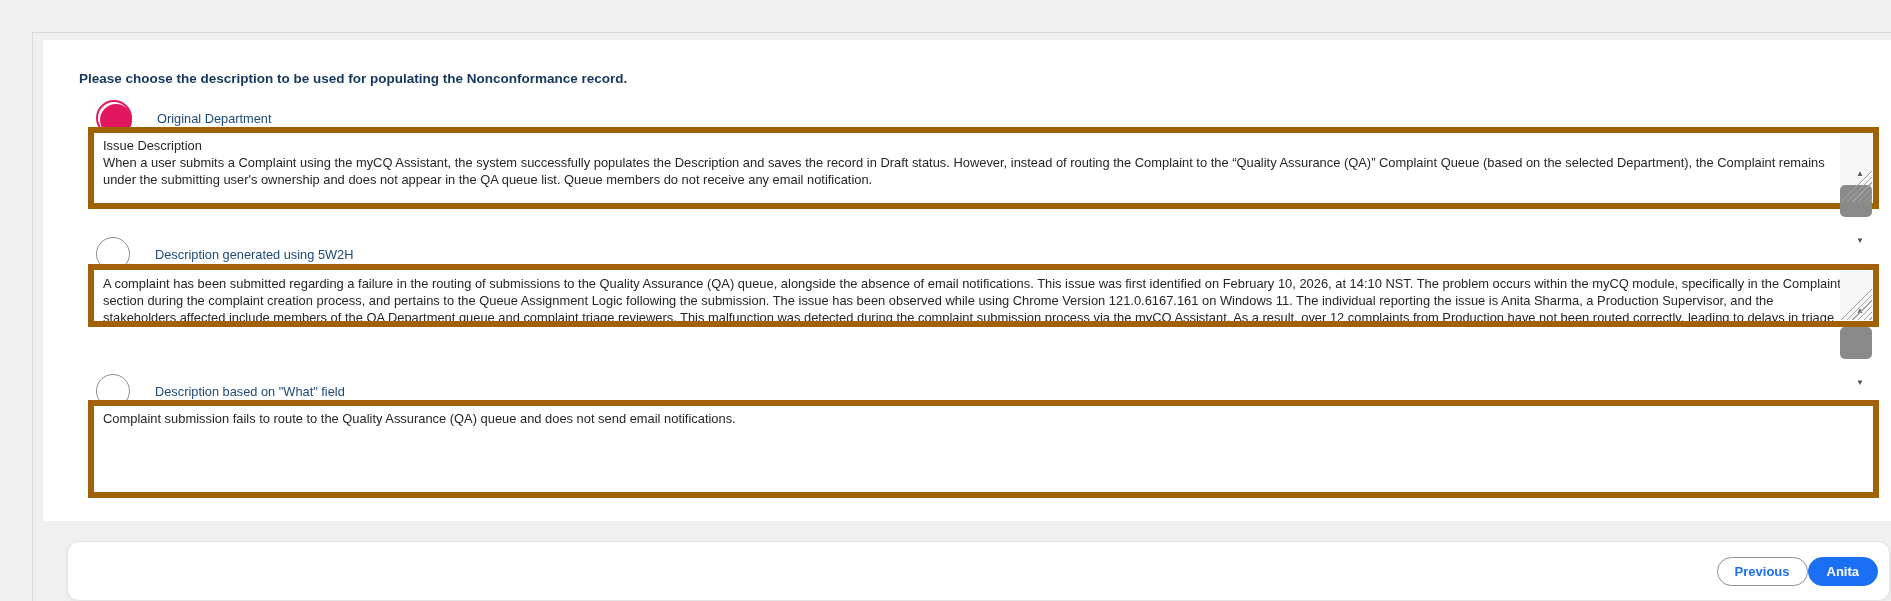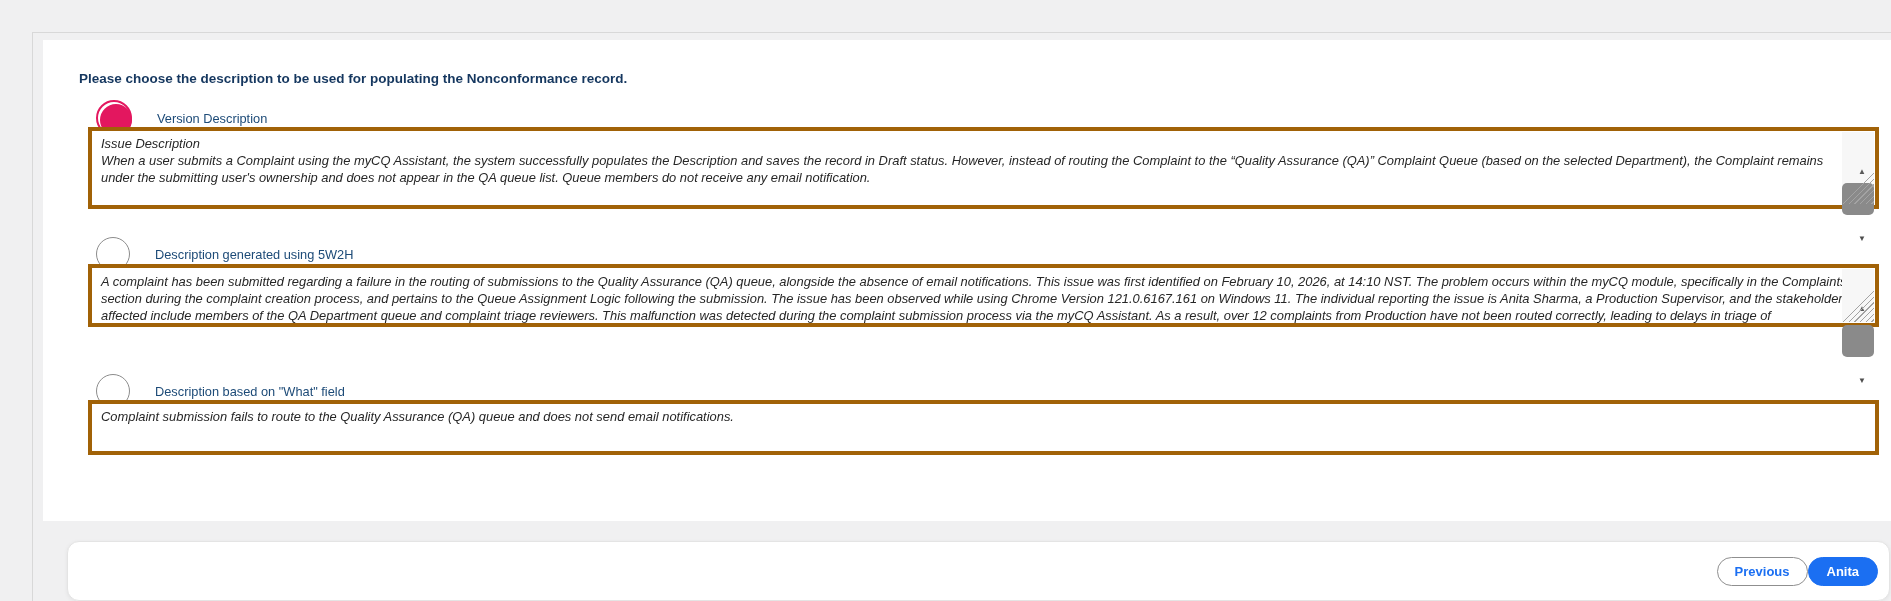--- a/index.html
+++ b/index.html
@@ -56,22 +56,21 @@
   .radio-label {
     font-size: 12.8px;
     color: var(--label-navy, #1c4a77);
     white-space: nowrap;
   }
   .textbox {
     position: absolute;
     left: 45px;
     width: 1791px;
     background: #fff;
-    border: 4px solid #a16207;
-    font-style: italic;
+    border: 6px solid #a16207;
   }
   .textbox-text {
     position: absolute;
     left: 0; top: 0; bottom: 0; right: 17px;
     padding: 4px 8px 0 9px;
     font-size: 12.9px;
     line-height: 17.2px;
     color: #262626;
     white-space: pre-line;
     overflow: hidden;
@@ -147,35 +146,35 @@
     color: #ffffff;
     padding: 0 18px;
   }
   
   .row-0 { left: 37px; top: 62px; }
   .box-0 { top: 87px;  height: 82px; }
   .row-1 { left: 37px; top: 198px; align-items: center; }
   .box-1 { top: 224px; height: 63px; }
   .box-1 .textbox-text { padding-top: 5px; }
   .row-2 { left: 37px; top: 335px; }
-  .box-2 { top: 360px; height: 55px; }
+  .box-2 { top: 360px; height: 98px; }
 </style>
 </head>
 <body>
 
 <div class="canvas">
   <div class="main-card">
 
     <div class="heading">Please choose the description to be used for populating the Nonconformance record.</div>
 
     <div class="radio-row row-0">
       <span class="radio checked">
           <span class="dot"></span>
         </span>
-      <span class="radio-label">Version Description</span>
+      <span class="radio-label">Original Department</span>
     </div>
     <div class="textbox box-0">
       <div class="textbox-text">Issue Description
 When a user submits a Complaint using the myCQ Assistant, the system successfully populates the Description and saves the record in Draft status. However, instead of routing the Complaint to the “Quality Assurance (QA)” Complaint Queue (based on the selected Department), the Complaint remains under the submitting user's ownership and does not appear in the QA queue list. Queue members do not receive any email notification.</div>
       <div class="vscroll">
         <div class="scroll-arrow up">▲</div>
         <div class="scroll-thumb"></div>
         <div class="scroll-arrow down">▼</div>
       </div>
       <div class="resize-grip"></div>

